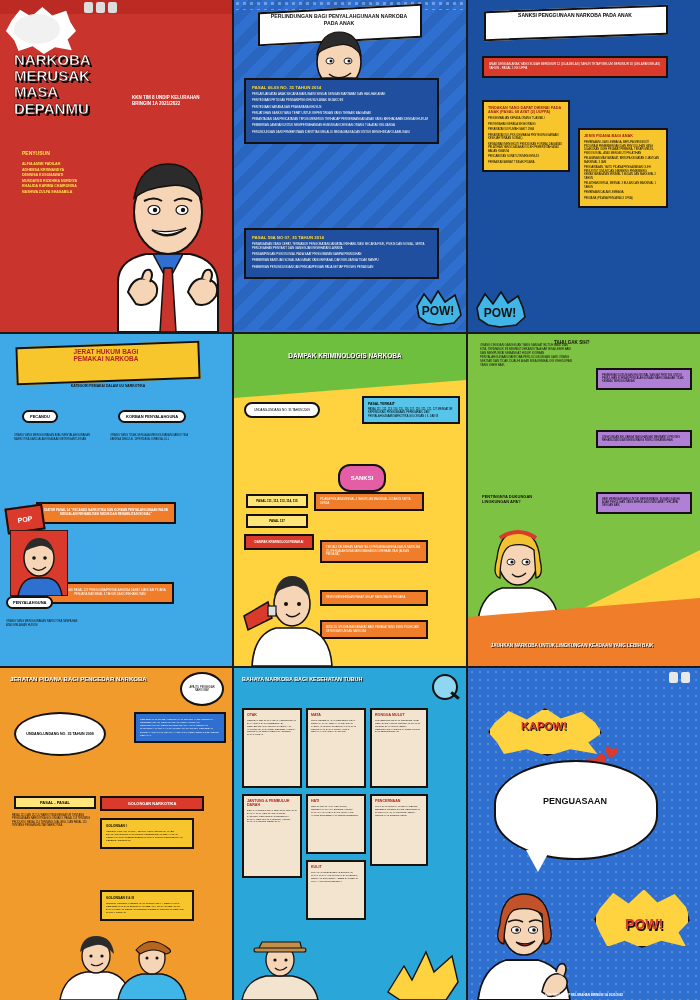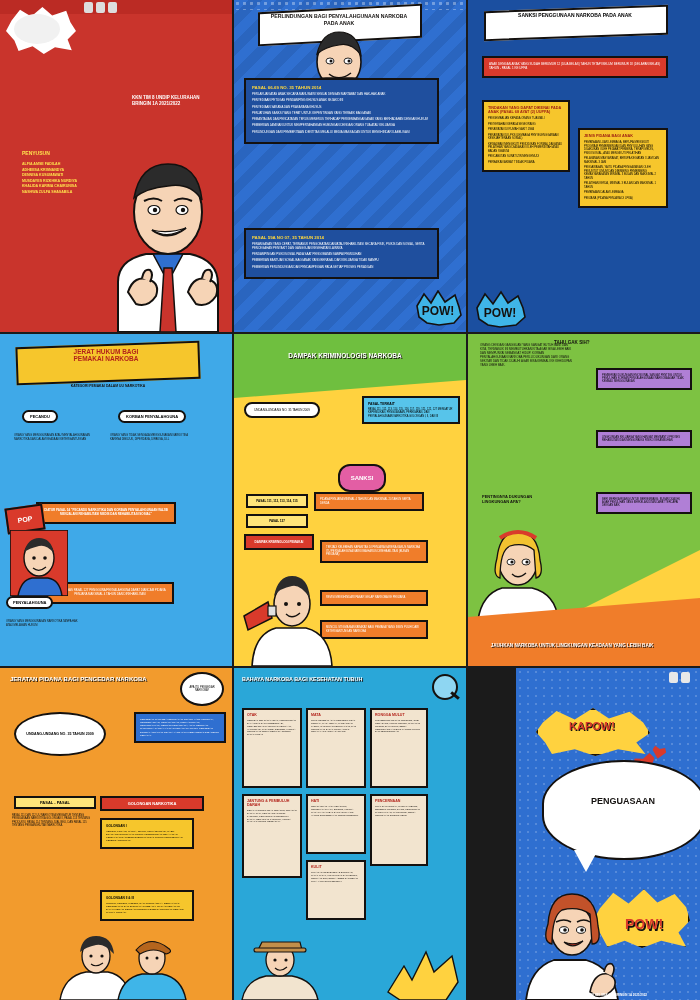--- a/index.html
+++ b/index.html
@@ -103,21 +103,21 @@
   
   .p8{background:#2aa7d8;}
   .p8 .hdr{position:absolute;left:8px;top:8px;width:170px;font-size:5.4px;font-weight:bold;color:#fff;text-shadow:1px 1px 0 #14110f;}
   .p8 .cell{position:absolute;background:#f2e4cf;border:2px solid #14110f;padding:3px;box-sizing:border-box;}
   .p8 .ch{font-size:3.6px;font-weight:bold;color:#b3231a;margin-bottom:2px;}
   .p8 .cb{font-size:2.3px;line-height:1.25;color:#14110f;}
   .p8 .mag{position:absolute;right:8px;top:6px;width:22px;height:22px;border:2.5px solid #14110f;border-radius:50%;background:#8ed6f2;}
   .p8 .maghandle{position:absolute;right:6px;top:26px;width:10px;height:3px;background:#14110f;transform:rotate(40deg);}
 
   
-  .p9{background:#2f6fd0;margin-left:48px;}
+  .p9{background:#2f6fd0;}
   .p9 .dots{position:absolute;inset:0;background-image:radial-gradient(#ffffff30 1.3px,transparent 1.5px);background-size:8px 8px;}
   .p9 .kapow{position:absolute;left:20px;top:40px;width:110px;height:44px;background:#ffd23f;border:2px solid #14110f;
     clip-path:polygon(6% 30%,18% 6%,34% 24%,50% 0,64% 22%,82% 8%,94% 30%,100% 52%,88% 72%,96% 96%,72% 86%,52% 100%,34% 86%,14% 96%,8% 72%,0 50%);}
   .p9 .kapowt{position:absolute;left:30px;top:52px;width:92px;text-align:center;font-size:11px;font-weight:bold;color:#d93a2b;text-shadow:1px 1px 0 #14110f;}
   .p9 .speech{position:absolute;left:26px;top:92px;width:160px;height:96px;background:#fff;border:2.5px solid #14110f;border-radius:50%/44%;}
   .p9 .speecht{position:absolute;left:34px;top:128px;width:146px;text-align:center;font-size:9px;font-weight:bold;color:#14110f;}
   .p9 .tail{position:absolute;left:58px;top:182px;width:0;height:0;border-left:12px solid transparent;border-right:12px solid transparent;border-top:22px solid #fff;}
   .p9 .heart{position:absolute;left:118px;top:86px;width:22px;height:20px;background:#d93a2b;transform:rotate(-20deg);
     clip-path:polygon(50% 100%,0 38%,14% 6%,50% 22%,86% 6%,100% 38%);}
   .p9 .heart2{position:absolute;left:136px;top:78px;width:14px;height:13px;background:#d93a2b;transform:rotate(12deg);
@@ -138,20 +138,26 @@
   <div class="panel p1">
     <div class="topstrip halftone"></div>
     <div class="logos">
       <div class="logo"></div>
       <div class="logo"></div>
       <div class="logo"></div>
     </div>
     <div class="star"></div>
     <div class="star2"></div>
 
+    <div class="title">
+      <div>NARKOBA</div>
+      <div>MERUSAK</div>
+      <div>MASA</div>
+      <div>DEPANMU</div>
+    </div>
     <div class="sub">KKN TIM 8 UNDIP KELURAHAN BRINGIN 1A 2021/2022</div>
     <div class="penyusun">PENYUSUN</div>
     <div class="names">
       <div>ALFIA AMSE FADILAH</div>
       <div>ADHEESA KRISNANDYA</div>
       <div>DENNISA KUSUMAWATI</div>
       <div>MUSDAYES RIZKHIKA NURDIYA</div>
       <div>KHALIDA KARIMA CHAIRUNISA</div>
       <div>NASHWA ZULFA SHASABILA</div>
     </div>

